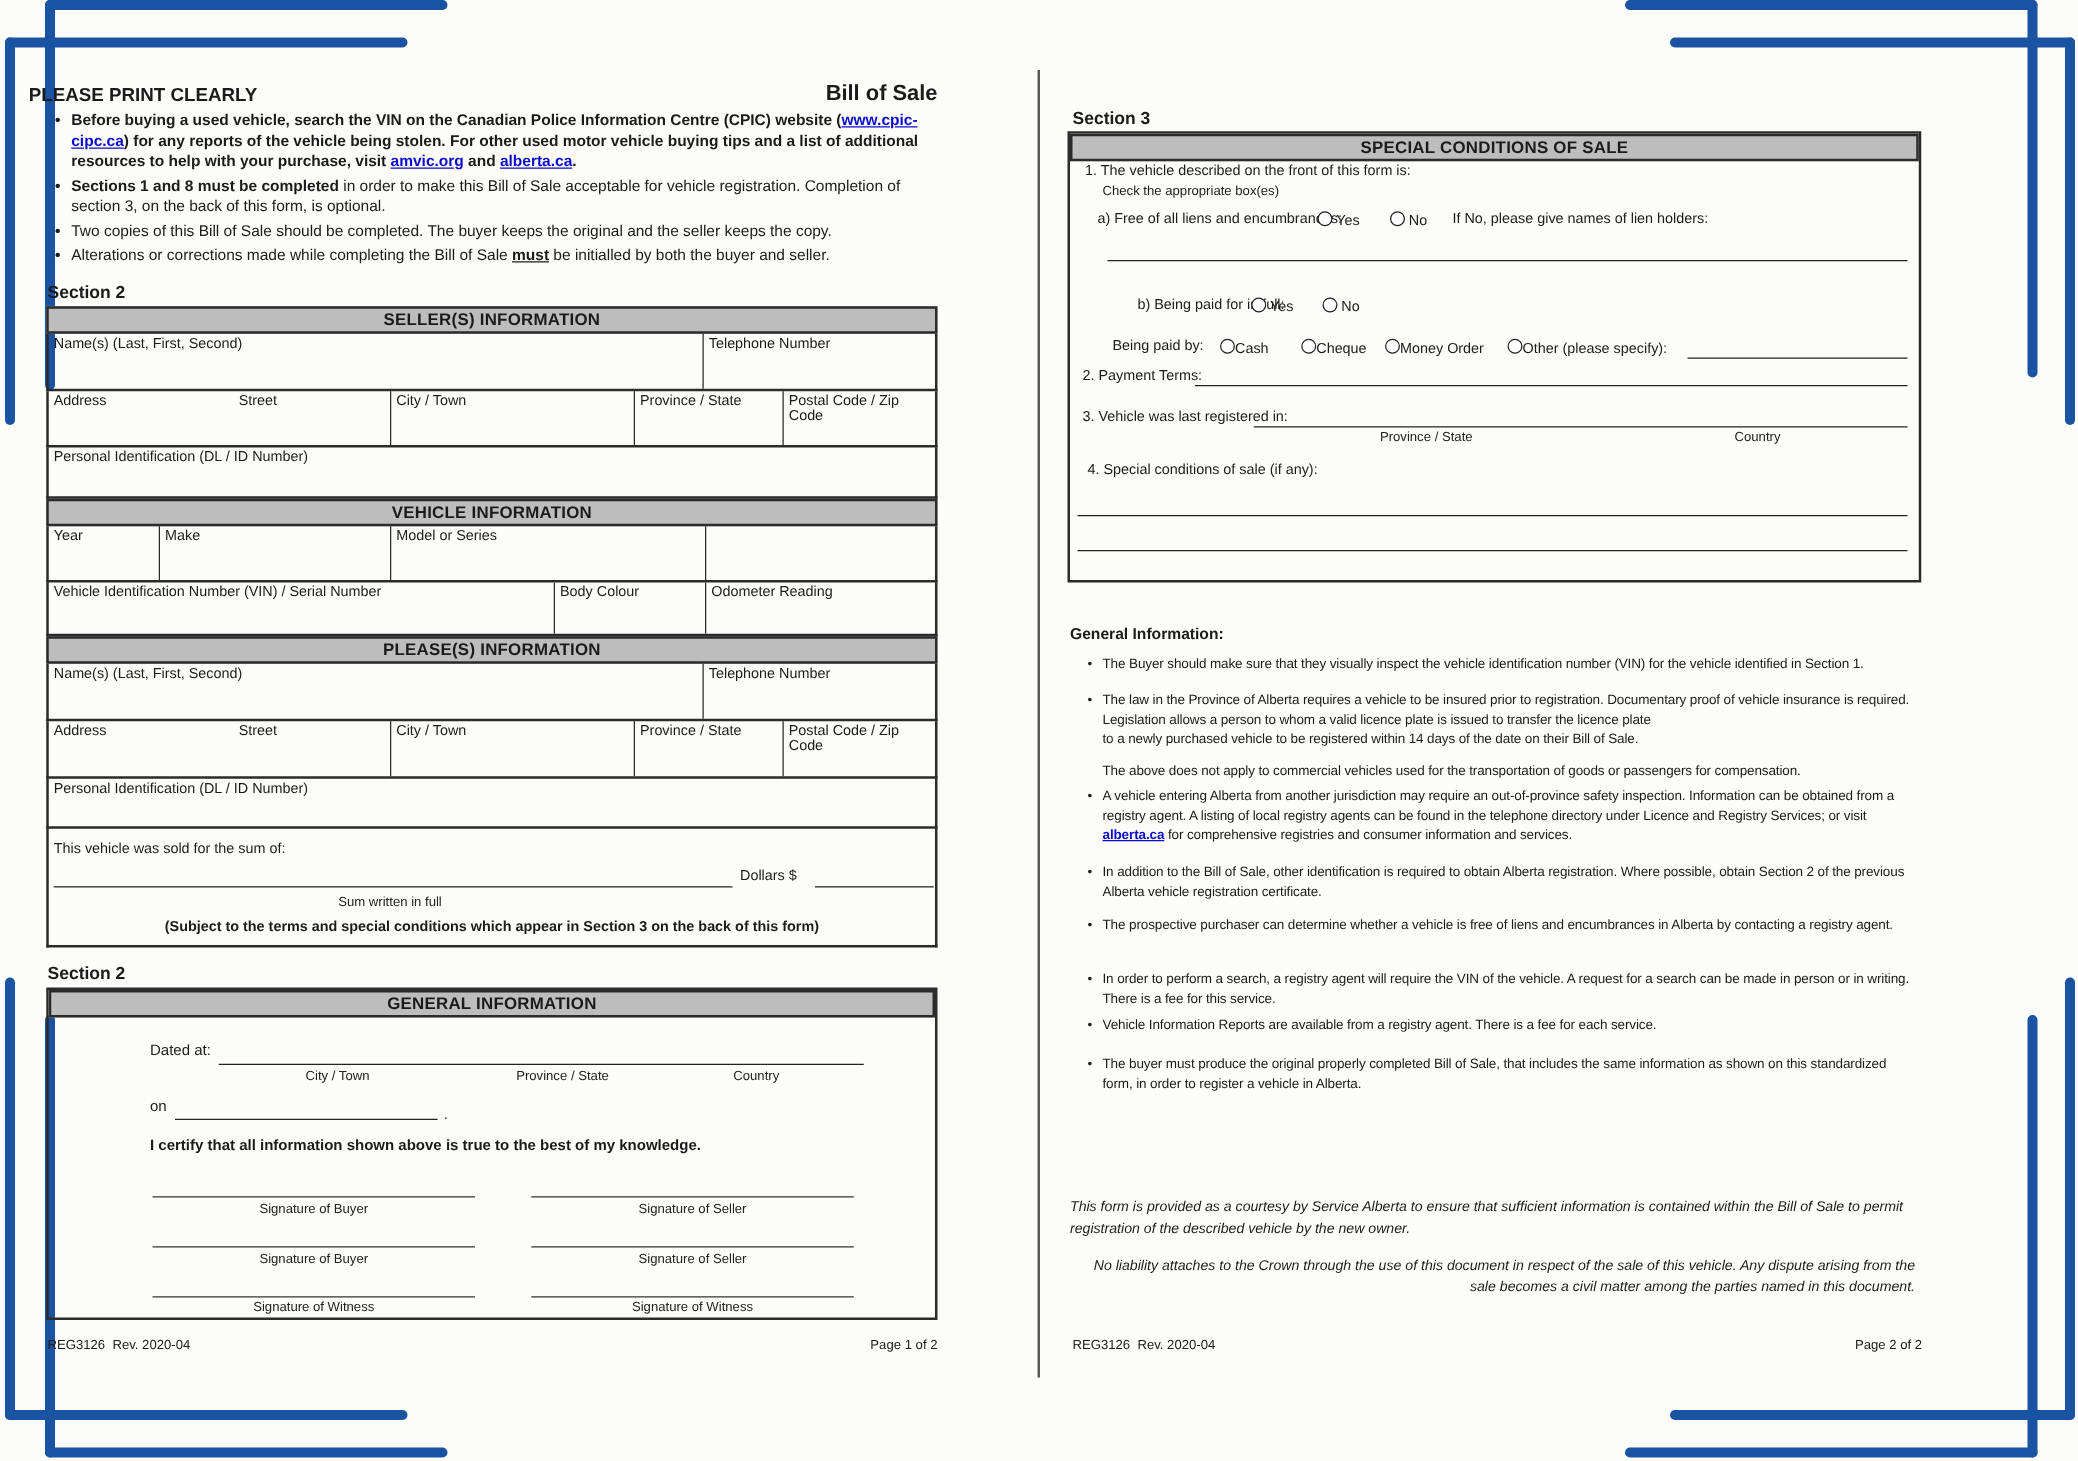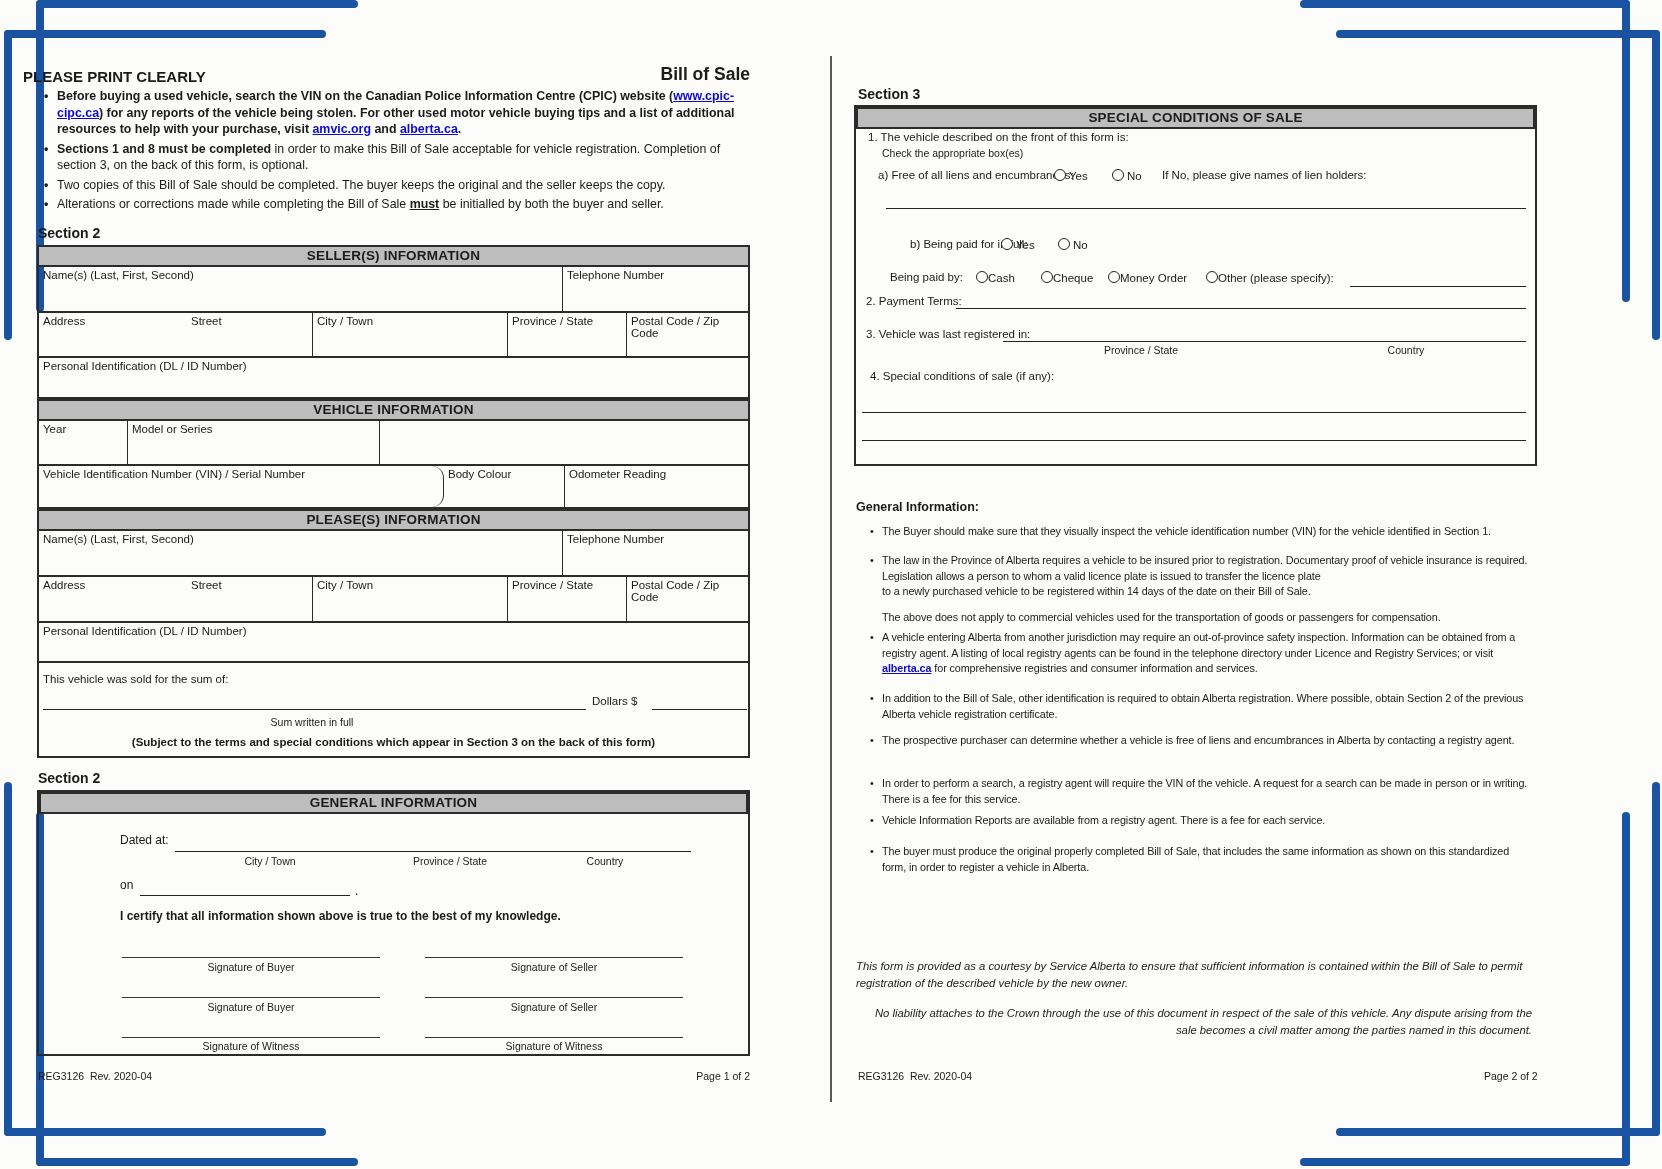--- a/index.html
+++ b/index.html
@@ -99,24 +99,25 @@
     <div class="fc" style="width:119px;"><span class="lab">Province / State</span></div>
     <div class="fc last" style="flex:1;"><span class="lab">Postal Code / Zip Code</span></div>
   </div>
   <div class="fr" style="height:41px;">
     <div class="fc last" style="flex:1;"><span class="lab">Personal Identification (DL / ID Number)</span></div>
   </div>
 
   <div class="gh">VEHICLE INFORMATION</div>
   <div class="fr" style="height:45px;">
     <div class="fc" style="width:89px;"><span class="lab">Year</span></div>
+    <div class="fc" style="width:185px;"><span class="lab">Make</span></div>
     <div class="fc" style="width:252px;"><span class="lab">Model or Series</span></div>
   </div>
   <div class="fr" style="height:43px;">
-    <div class="fc" style="width:405px;border-radius:12px;"><span class="lab">Vehicle Identification Number (VIN) / Serial Number</span></div>
+    <div class="fc" style="width:405px;"><span class="lab">Vehicle Identification Number (VIN) / Serial Number</span></div>
     <div class="fc" style="width:121px;"><span class="lab">Body Colour</span></div>
     <div class="fc last" style="flex:1;"><span class="lab">Odometer Reading</span></div>
   </div>
 
   <div class="gh">PLEASE(S) INFORMATION</div>
   <div class="fr" style="height:46px;">
     <div class="fc" style="flex:1;"><span class="lab">Name(s) (Last, First, Second)</span></div>
     <div class="fc last" style="width:185px;"><span class="lab">Telephone Number</span></div>
   </div>
   <div class="fr" style="height:46px;">

